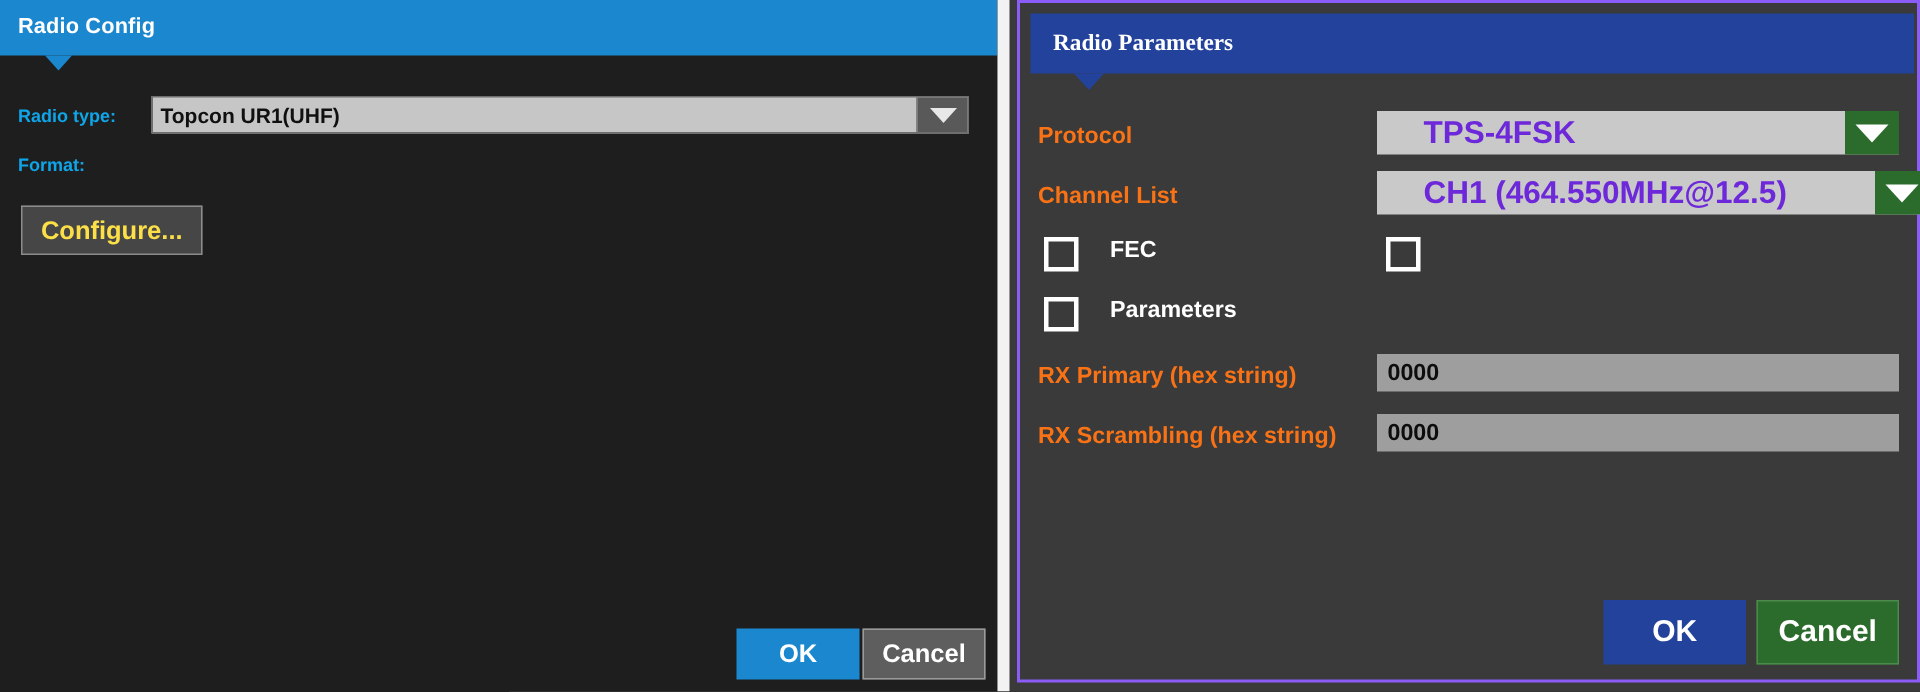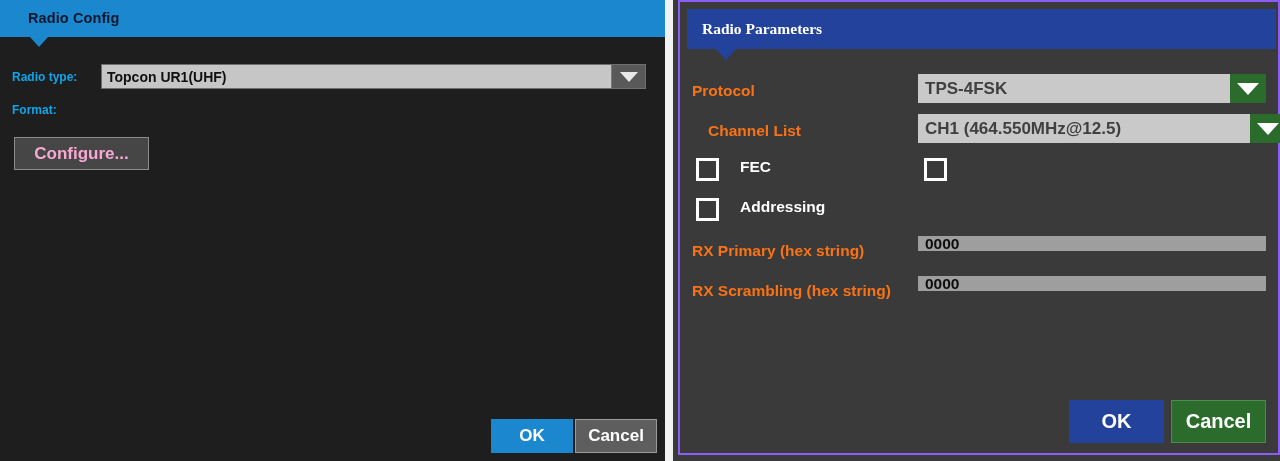--- a/index.html
+++ b/index.html
@@ -32,23 +32,22 @@
     width: 665px;
     height: 37px;
     background: #1b87cf;
   }
   #left-title-text {
     position: absolute;
     left: 12px;
     top: 10px;
     font-size: 14.5px;
     font-weight: bold;
-    color: #0f172a;
+    color: #ffffff;
     letter-spacing: 0.1px;
-    margin-left: 16px;
   }
   #left-notch {
     position: absolute;
     left: 30px;
     top: 37px;
     width: 0;
     height: 0;
     border-left: 9px solid transparent;
     border-right: 9px solid transparent;
     border-top: 10px solid #1b87cf;
@@ -96,26 +95,26 @@
     height: 0;
     border-left: 9px solid transparent;
     border-right: 9px solid transparent;
     border-top: 10px solid #e8e8e8;
   }
 
   #configure-button {
     position: absolute;
     left: 14px;
     top: 137px;
-    width: 135px;
+    width: 121px;
     height: 33px;
     background: #464646;
     border: 1px solid #8c8c8c;
     box-sizing: border-box;
-    color: #f9a8d4;
+    color: #fde047;
     font-size: 17px;
     font-weight: bold;
     display: flex;
     align-items: center;
     justify-content: center;
     cursor: pointer;
   }
 
   #left-ok-button {
     position: absolute;
@@ -215,25 +214,26 @@
     background: #c9c9c9;
     box-sizing: border-box;
     display: flex;
     align-items: stretch;
   }
   .rp-combo .combo-value {
     flex: 1 1 auto;
     display: flex;
     align-items: center;
     padding-left: 7px;
-    font-size: 17px;
-    font-weight: bold;
-    color: #404040;
-    overflow: hidden;
-    white-space: nowrap;
+    font-size: 21px;
+    font-weight: bold;
+    color: #6d28d9;
+    overflow: hidden;
+    white-space: nowrap;
+    margin-left: 24px;
   }
   .rp-combo .combo-arrow {
     flex: 0 0 36px;
     background: #2b6b2b;
     display: flex;
     align-items: center;
     justify-content: center;
   }
   .rp-combo .combo-arrow i {
     display: block;
@@ -261,21 +261,21 @@
   .rp-check-label {
     margin-left: 9px;
     color: #ffffff;
     font-size: 15.5px;
     font-weight: bold;
     white-space: nowrap;
   }
 
   .rp-textfield {
     position: absolute;
-    height: 15px;
+    height: 25px;
     background: #9e9e9e;
     box-sizing: border-box;
     display: flex;
     align-items: center;
     padding-left: 7px;
     font-size: 15.5px;
     font-weight: bold;
     color: #0d0d0d;
   }
 
@@ -349,40 +349,40 @@
 </div>
 
 <div class="rp-label" style="left:692px; top:82px;">Protocol</div>
 <div class="rp-combo" style="left:918px; top:74px; width:348px;">
   <div class="combo-value">TPS-4FSK</div>
   <div class="combo-arrow">
       <i></i>
     </div>
 </div>
 
-<div class="rp-label" style="left:692px; top:122px;margin-left:16px;">Channel List</div>
+<div class="rp-label" style="left:692px; top:122px;">Channel List</div>
 <div class="rp-combo" style="left:918px; top:114px; width:368px;justify-content:space-between;">
   <div class="combo-value">CH1 (464.550MHz@12.5)</div>
   <div class="combo-arrow">
       <i></i>
     </div>
 </div>
 
 <div class="rp-check-row" style="left:696px; top:158px;">
   <span class="rp-checkbox"></span>
   <span class="rp-check-label">FEC</span>
 </div>
 
 <div class="rp-check-row" style="left:924px; top:158px;">
   <span class="rp-checkbox"></span>
 </div>
 
 <div class="rp-check-row" style="left:696px; top:198px;">
   <span class="rp-checkbox"></span>
-  <span class="rp-check-label">Addressing</span>
+  <span class="rp-check-label">Parameters</span>
 </div>
 
 <div class="rp-label" style="left:692px; top:242px;">RX Primary (hex string)</div>
 <div class="rp-textfield" style="left:918px; top:236px; width:348px;">0000</div>
 
 <div class="rp-label" style="left:692px; top:282px;">RX Scrambling (hex string)</div>
 <div class="rp-textfield" style="left:918px; top:276px; width:348px;">0000</div>
 
 <div id="right-ok-button">OK</div>
 <div id="right-cancel-button">Cancel</div>

